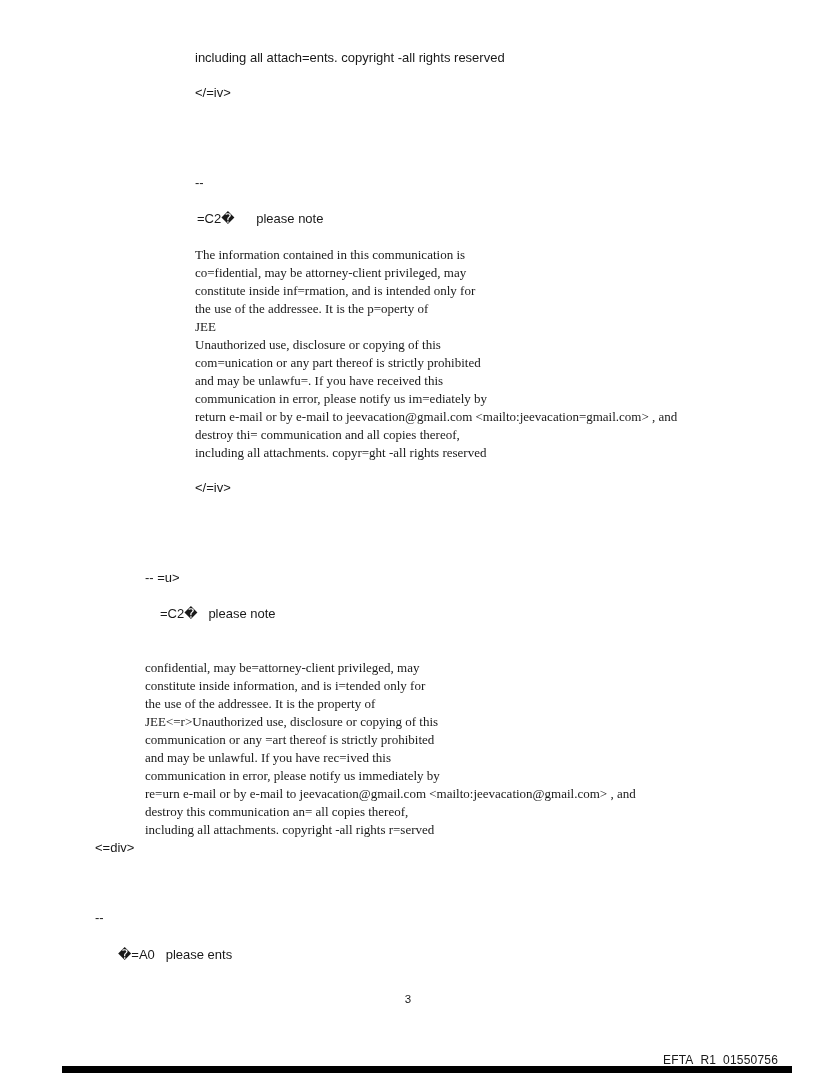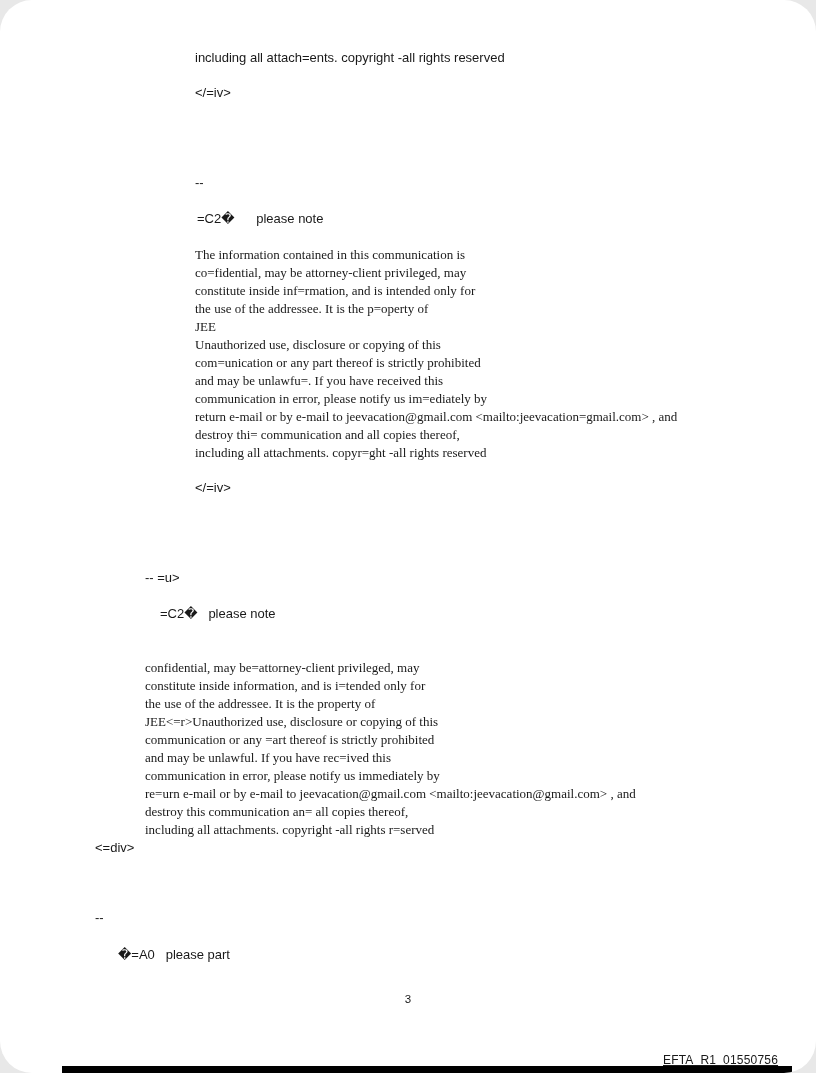--- a/index.html
+++ b/index.html
@@ -10,21 +10,20 @@
   .page {
     position: relative;
     width: 816px;
     height: 1073px;
     margin: 0 auto;
     background: #ffffff;
     font-family: "Liberation Sans", "DejaVu Sans", sans-serif;
     font-size: 13px;
     color: #191919;
     overflow: hidden;
-    border-radius: 32px;
   }
   .block {
     position: absolute;
     line-height: 18px;
     white-space: pre;
   }
   .para .line {
     white-space: pre;
     height: 18px;
     font-family: Liberation Serif, serif;
@@ -33,21 +32,20 @@
     position: absolute;
     left: 0;
     right: 0;
     text-align: center;
     font-size: 11.5px;
   }
   .bates {
     position: absolute;
     font-size: 12px;
     letter-spacing: 0.2px;
-    text-decoration: underline;
   }
   .scan-bar {
     position: absolute;
     background: #000000;
   }
 </style>
 </head>
 <body>
 
 <div class="page">
@@ -67,21 +65,21 @@
   <div class="block" style="left:145px; top:569px">-- =u&gt;</div>
 
   <div class="block" style="left:160px; top:605px">=C2�   please note</div>
 
   <div class="block para" style="left:145px; top:659px"><div class="line">confidential, may be=attorney-client privileged, may</div><div class="line">constitute inside information, and is i=tended only for</div><div class="line">the use of the addressee. It is the property of</div><div class="line">JEE&lt;=r&gt;Unauthorized use, disclosure or copying of this</div><div class="line">communication or any =art thereof is strictly prohibited</div><div class="line">and may be unlawful. If you have rec=ived this</div><div class="line">communication in error, please notify us immediately by</div><div class="line">re=urn e-mail or by e-mail to jeevacation@gmail.com &lt;mailto:jeevacation@gmail.com&gt; , and</div><div class="line">destroy this communication an= all copies thereof,</div><div class="line">including all attachments. copyright -all rights r=served</div></div>
 
   <div class="block" style="left:95px; top:839px">&lt;=div&gt;</div>
 
   <div class="block" style="left:95px; top:909px">--</div>
 
-  <div class="block" style="left:118px; top:946px">�=A0   please part</div>
+  <div class="block" style="left:118px; top:946px">�=A0   please ents</div>
 
   <div class="page-number" style="top:993px">3</div>
 
   <div class="bates" style="left:663px; top:1053px">EFTA_R1_01550756</div>
 
   <div class="scan-bar" style="left:62px; top:1066px; width:730px; height:7px"></div>
 
 </div>
 
 </body></html>

